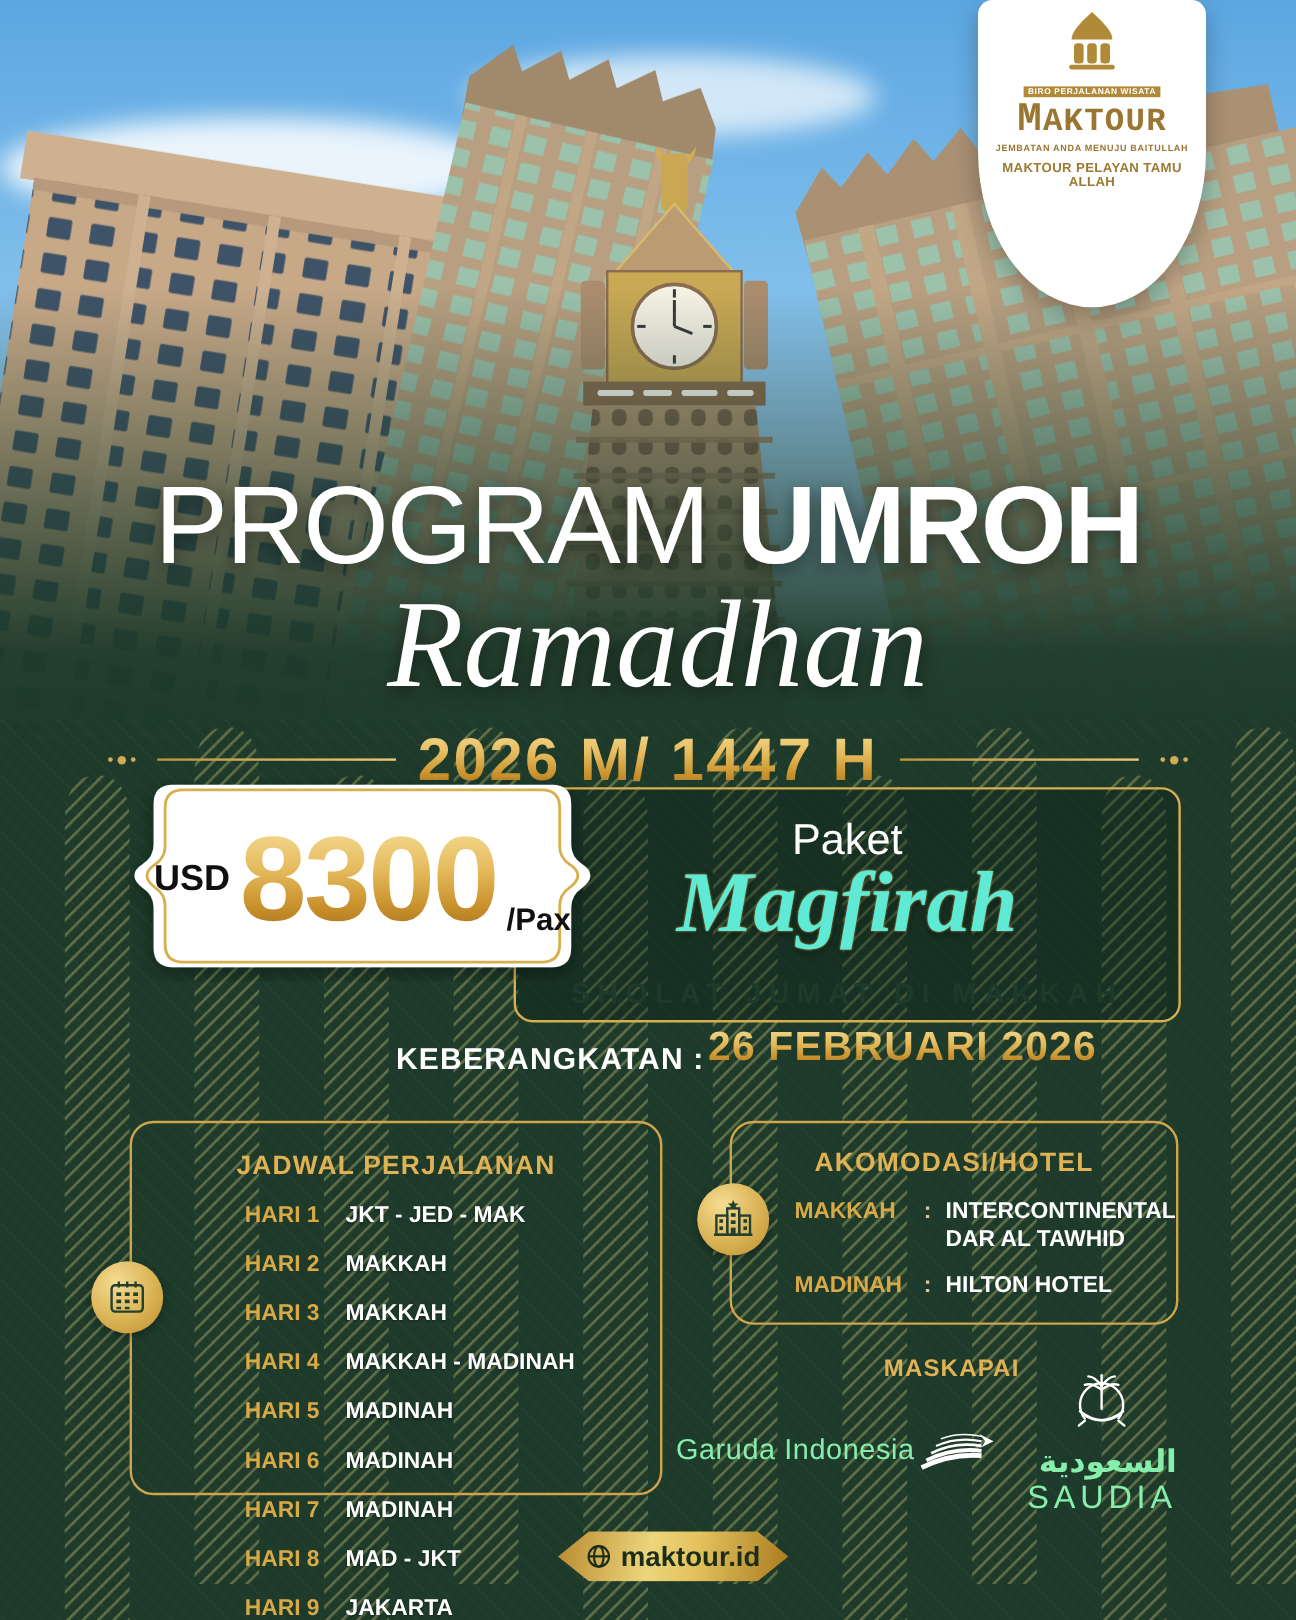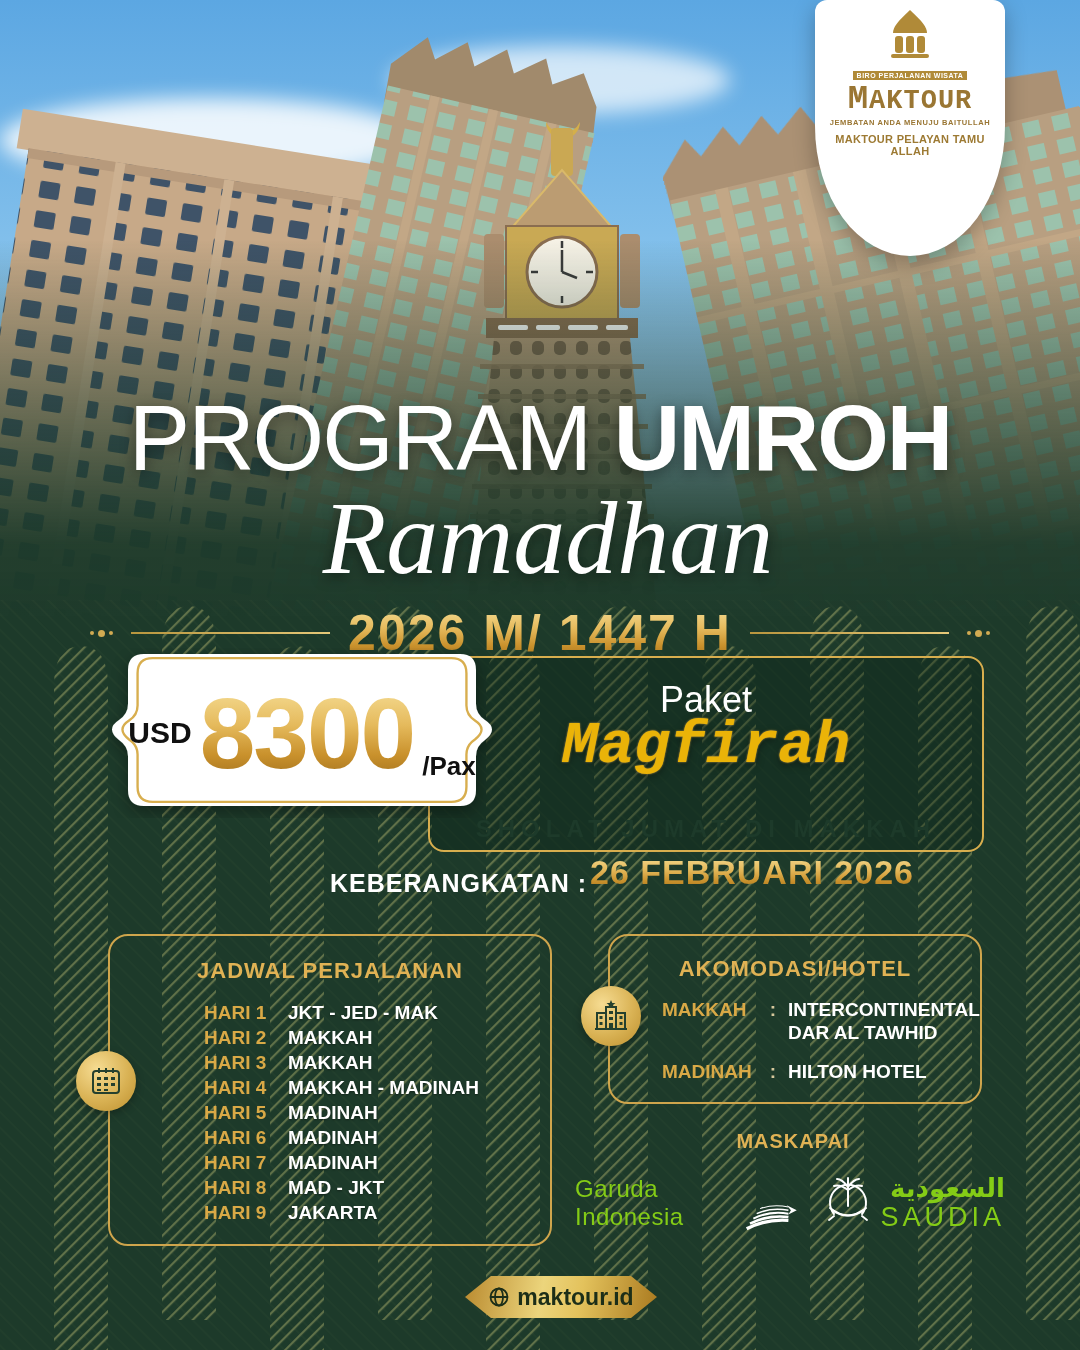--- a/index.html
+++ b/index.html
@@ -50,39 +50,39 @@
   .price-inner{left:30px;top:18px;width:336px;height:134px;display:flex;align-items:center;
     justify-content:center;gap:8px;}
   .cur{font-size:30px;font-weight:bold;color:#101010;}
   .amt{font-size:100px;font-weight:bold;letter-spacing:-2px;line-height:1;}
   .per{font-size:26px;font-weight:bold;color:#101010;align-self:flex-end;margin-bottom:18px;}
 
   
   .panel{left:428px;top:656px;width:552px;height:192px;border:2px solid #d8ae4e;
     border-radius:16px;background:rgba(12,34,22,.35);z-index:4;text-align:center;}
   .pk-label{font-size:36px;color:#fff;margin-top:22px;line-height:1.1;}
-  .pk-name{font-family:Liberation Mono, monospace;font-style:italic;font-weight:bold;
-    font-size:60px;color:#eab308;line-height:1;margin-top:-4px;
+  .pk-name{font-family:Liberation Serif, serif;font-style:italic;font-weight:bold;
+    font-size:72px;color:#5eead4;line-height:1;margin-top:-4px;
     text-shadow:0 0 2px #caa24a,0 3px 8px rgba(0,0,0,.4);}
   .ribbon{position:absolute;left:-2px;right:-2px;bottom:-2px;height:46px;
     background:linear-gradient(180deg,#8f six 0,#000 0),linear-gradient(100deg,#b9892f 0%,#f2d77e 35%,#e7c45f 55%,#a9791f 100%);
     border-radius:0 0 16px 16px;display:flex;align-items:center;justify-content:center;}
   .ribbon span{color:#1d3a2a;font-weight:bold;font-size:24px;letter-spacing:6px;}
 
   
   .dep-label{left:330px;top:869px;font-size:25px;font-weight:bold;color:#fff;letter-spacing:1px;z-index:5;}
   .dep-date{left:590px;top:853px;font-size:34px;font-weight:bold;letter-spacing:1px;z-index:5;}
 
   
   .gbox{border:2px solid #cfa54c;border-radius:20px;z-index:3;}
   .box-title{text-align:center;color:#e0b254;font-weight:bold;font-size:22px;letter-spacing:1px;}
   .itin{left:108px;top:934px;width:440px;height:308px;}
   .itin .box-title{margin-top:22px;}
   .itin-rows{margin:18px 0 0 94px;display:grid;grid-template-columns:84px 1fr;
-    row-gap:4px;font-size:19px;font-weight:bold;line-height:21px;}
+    row-gap:20px;font-size:19px;font-weight:bold;line-height:21px;}
   .day{color:#d9a946;}
   .place{color:#fff;text-shadow:0 1px 2px rgba(0,0,0,.4);}
 
   .accom{left:608px;top:934px;width:370px;height:166px;}
   .accom .box-title{margin-top:20px;}
   .accom-rows{margin:16px 0 0 52px;display:grid;grid-template-columns:96px 30px 190px;
     row-gap:16px;font-size:19px;font-weight:bold;line-height:23px;}
   .city{color:#d9a946;}
   .colon{color:#d6c79c;text-align:center;}
   .hotel{color:#fff;}
@@ -90,26 +90,26 @@
   
   .gcircle{width:60px;height:60px;border-radius:50%;z-index:9;
     background:radial-gradient(circle at 35% 30%,#f6dc92,#d9b254 55%,#bd8f2e);
     display:flex;align-items:center;justify-content:center;box-shadow:0 3px 8px rgba(0,0,0,.3);}
   .cal{left:76px;top:1051px;}
   .hot{left:581px;top:986px;}
 
   
   .mask-title{left:608px;top:1130px;width:370px;text-align:center;color:#e0b254;
     font-weight:bold;font-size:20px;letter-spacing:1px;z-index:3;}
-  .logos{left:575px;top:1165px;width:430px;height:75px;display:flex;align-items:center;
-    justify-content:center;gap:26px;z-index:3;color:#84cc16;}
+  .logos{left:557px;top:1165px;width:430px;height:75px;display:flex;align-items:center;
+    justify-content:center;gap:26px;z-index:3;color:#86efac;}
   .garuda{display:flex;align-items:flex-end;}
   .garuda-text{font-size:24px;letter-spacing:.5px;}
   .garuda-wing{margin-left:4px;transform:translateY(6px);}
-  .saudia{display:flex;align-items:center;gap:8px;}
+  .saudia{display:flex;align-items:center;gap:8px;flex-direction:column;}
   .saudia-txt{display:flex;flex-direction:column;align-items:flex-end;line-height:1;}
   .saudia-ar{font-family:"DejaVu Sans",sans-serif;font-size:26px;font-weight:bold;}
   .saudia-en{font-size:27px;letter-spacing:4px;margin-top:3px;}
 
   
   .pill{left:465px;top:1276px;width:192px;height:42px;z-index:3;
     clip-path:polygon(26px 0,166px 0,100% 50%,166px 100%,26px 100%,0 50%);
     background:linear-gradient(100deg,#b98a2f 0%,#ecd57c 40%,#e3c25c 60%,#a9791f 100%);
     display:flex;align-items:center;justify-content:center;gap:7px;}
   .pill span{color:#1c2e18;font-weight:bold;font-size:23px;}

